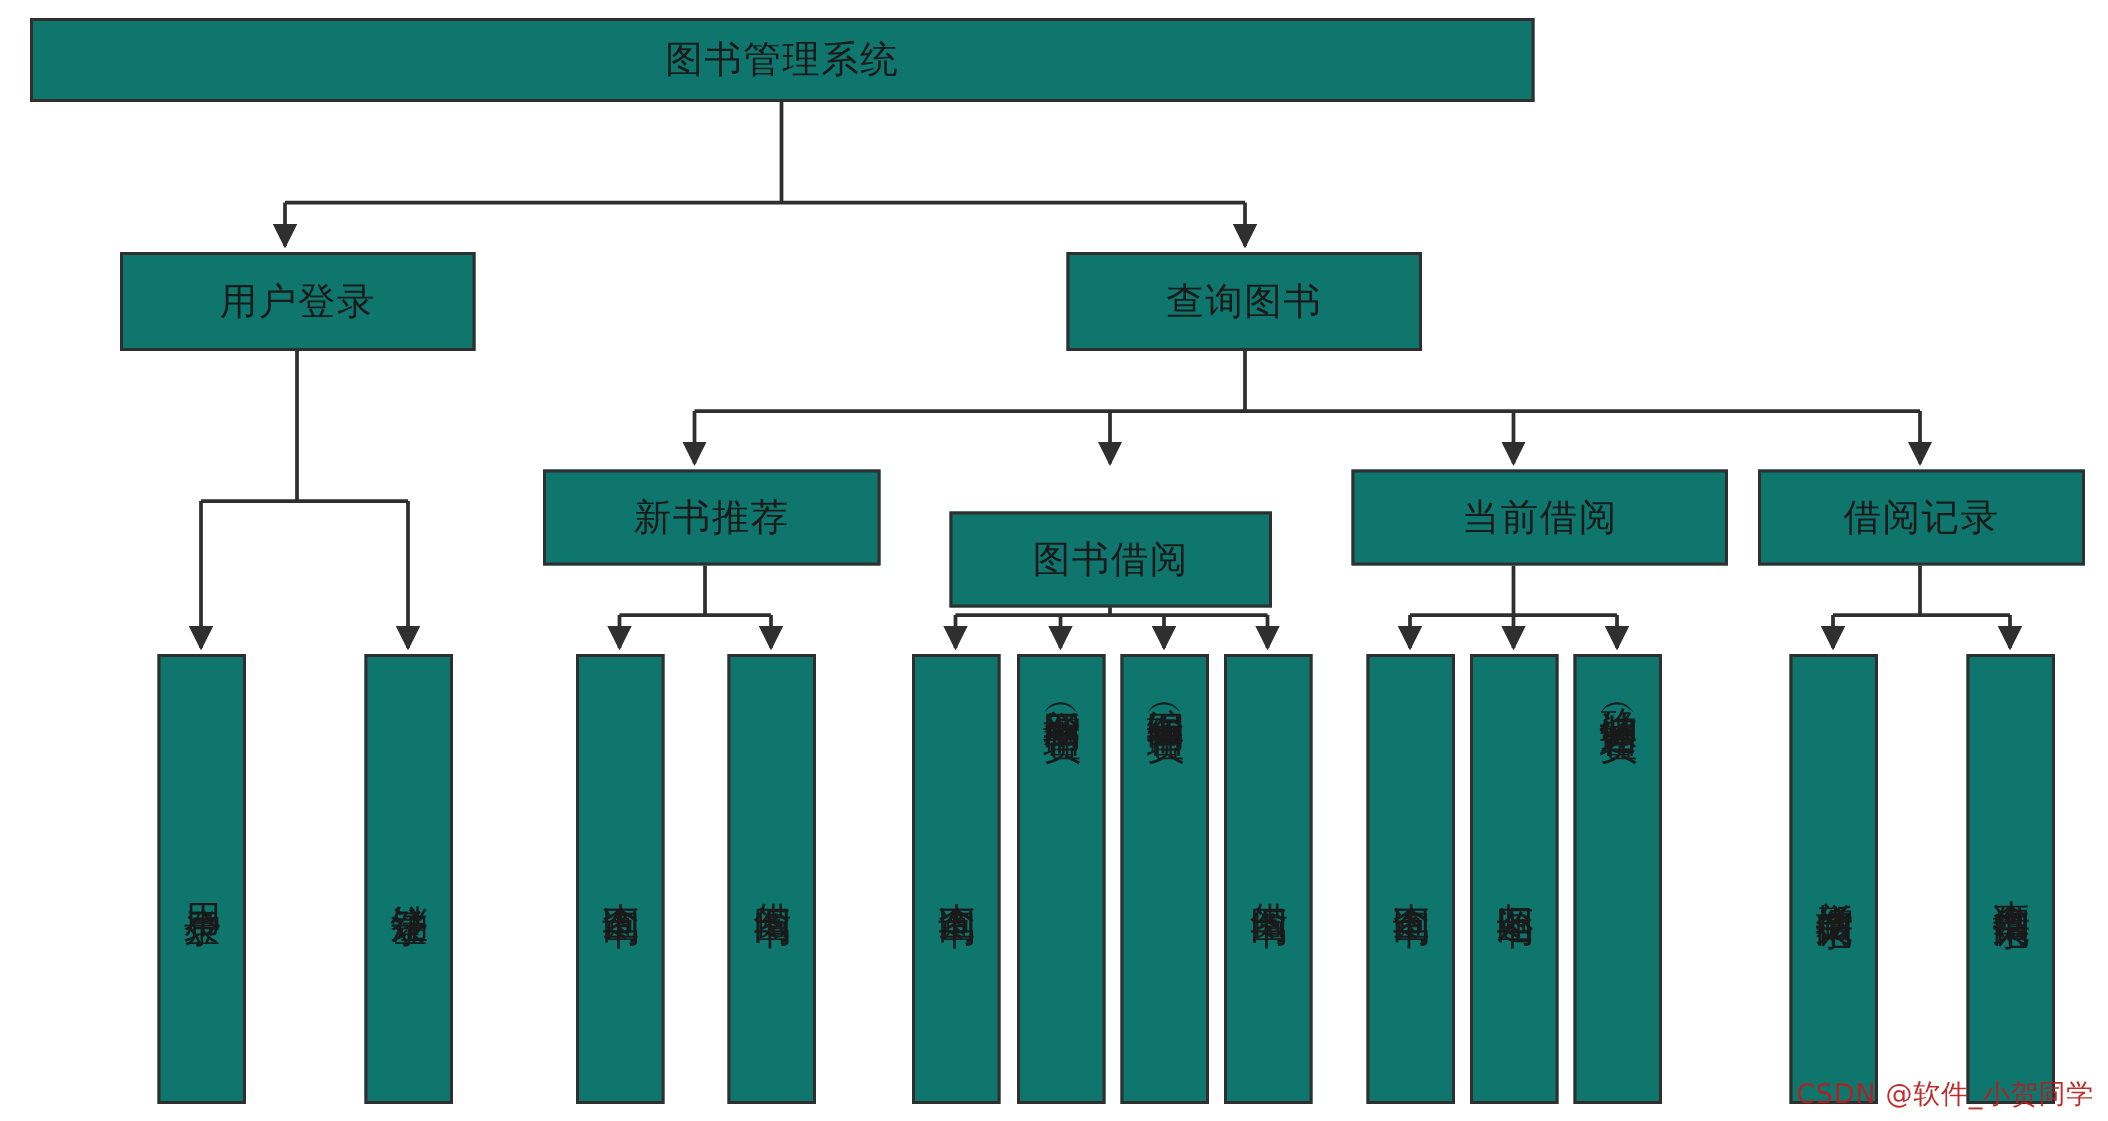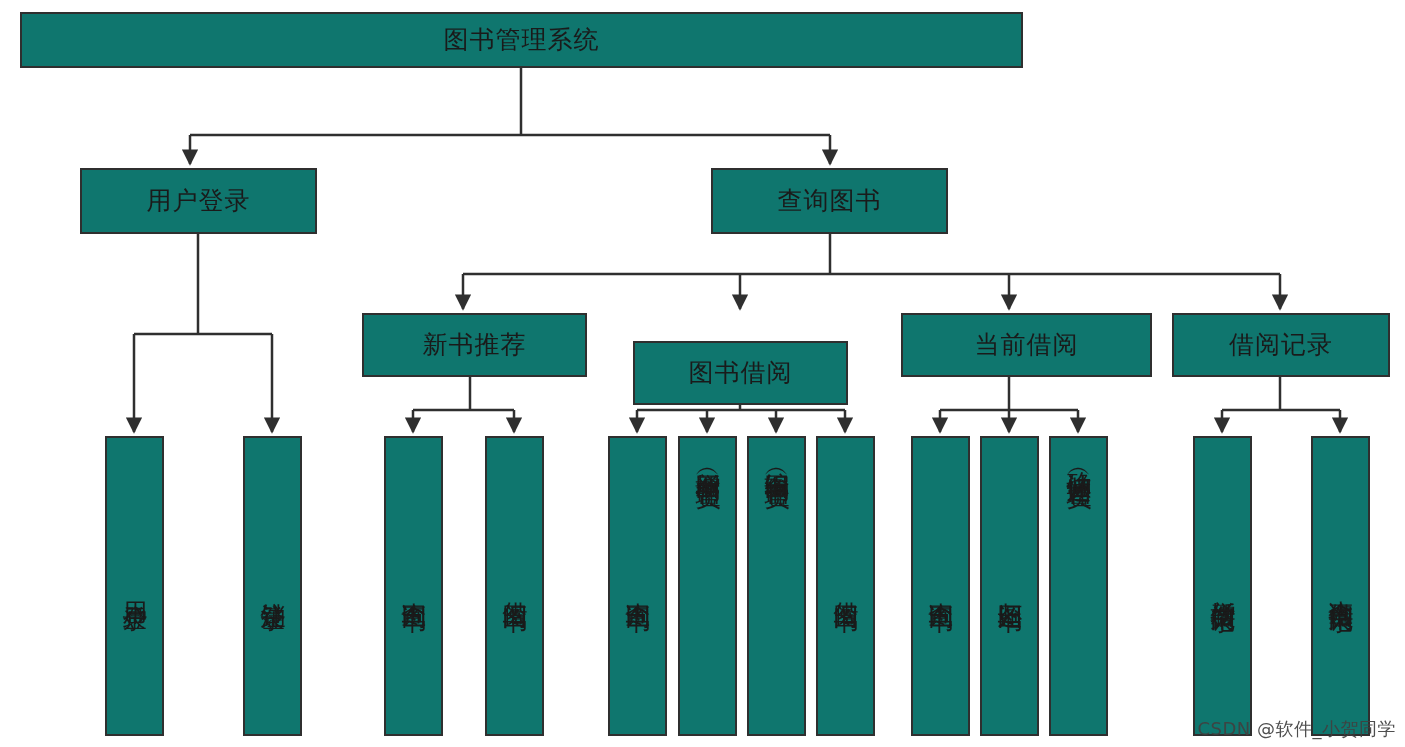--- a/index.html
+++ b/index.html
@@ -57,21 +57,21 @@
   }
   .node-v.center-text {
     align-items: center;
     padding-top: 0;
   }
   #watermark {
     position: absolute;
     right: 9px;
     bottom: 6px;
     font-size: 18px;
-    color: #404040;
+    color: #b91c1c;
     letter-spacing: 0.5px;
     white-space: nowrap;
     opacity: 0.92;
   }
 </style>
 </head>
 <body>
 
 <div id="canvas">
 

